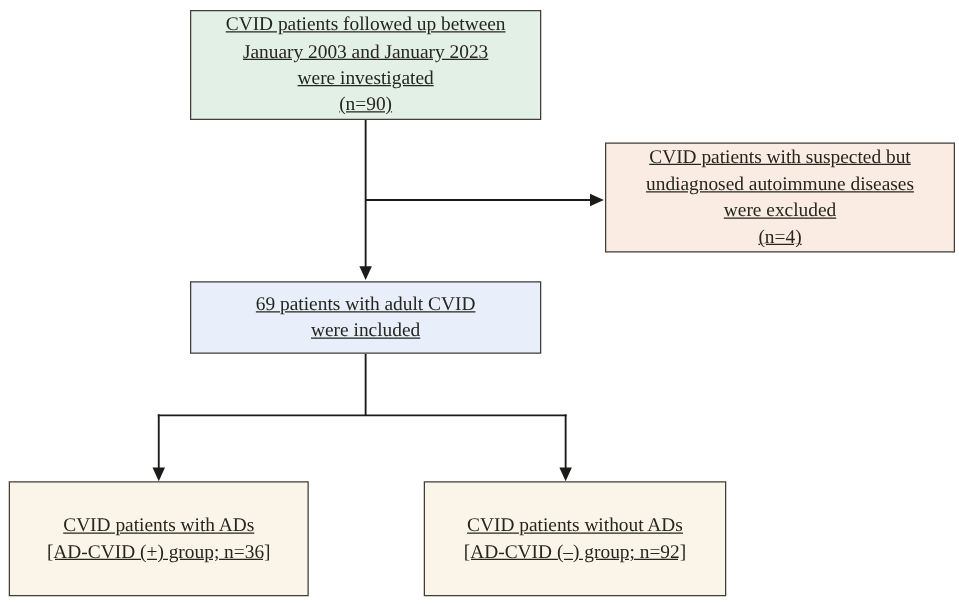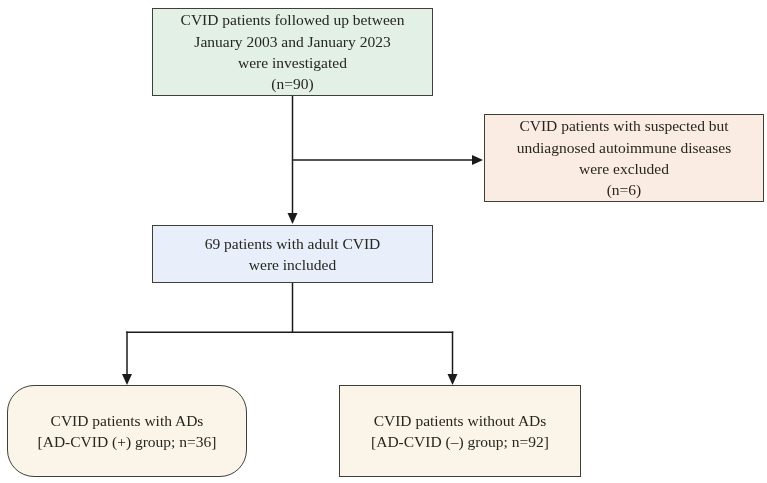--- a/index.html
+++ b/index.html
@@ -32,26 +32,27 @@
   .connectors polygon { fill: var(--line); }
   .box {
     position: absolute;
     border: 1.5px solid var(--border);
     display: flex;
     align-items: center;
     justify-content: center;
     text-align: center;
     font-size: 15.5px;
     line-height: 1.38;
+    text-decoration: underline;
   }
   .box span { white-space: pre-line; display: block; padding: 2px 6px; }
   .box-investigated { left: 152px; top: 8px;  width: 281px; height: 88px; background: var(--green); }
   .box-excluded     { left: 484px; top: 114px; width: 280px; height: 88px; background: var(--peach); }
   .box-included     { left: 152px; top: 225px; width: 281px; height: 58px; background: var(--blue); }
-  .box-with-ads     { left: 7px;   top: 385px; width: 240px; height: 92px; background: var(--cream); border-radius: 27px; }
+  .box-with-ads     { left: 7px;   top: 385px; width: 240px; height: 92px; background: var(--cream); }
   .box-without-ads  { left: 339px; top: 385px; width: 242px; height: 92px; background: var(--cream); }
 </style>
 </head>
 <body>
 
 <div class="canvas">
 
   <svg class="connectors" viewBox="0 0 767 483" xmlns="http://www.w3.org/2000/svg">
 
     <line x1="292.5" y1="96" x2="292.5" y2="215"></line>
@@ -72,21 +73,21 @@
     <span>CVID patients followed up between
 January 2003 and January 2023
 were investigated
 (n=90)</span>
   </div>
 
   <div class="box box-excluded">
     <span>CVID patients with suspected but
 undiagnosed autoimmune diseases
 were excluded
-(n=6)</span>
+(n=4)</span>
   </div>
 
   <div class="box box-included">
     <span>69 patients with adult CVID
 were included</span>
   </div>
 
   <div class="box box-with-ads">
     <span>CVID patients with ADs
 [AD-CVID (+) group; n=36]</span>

